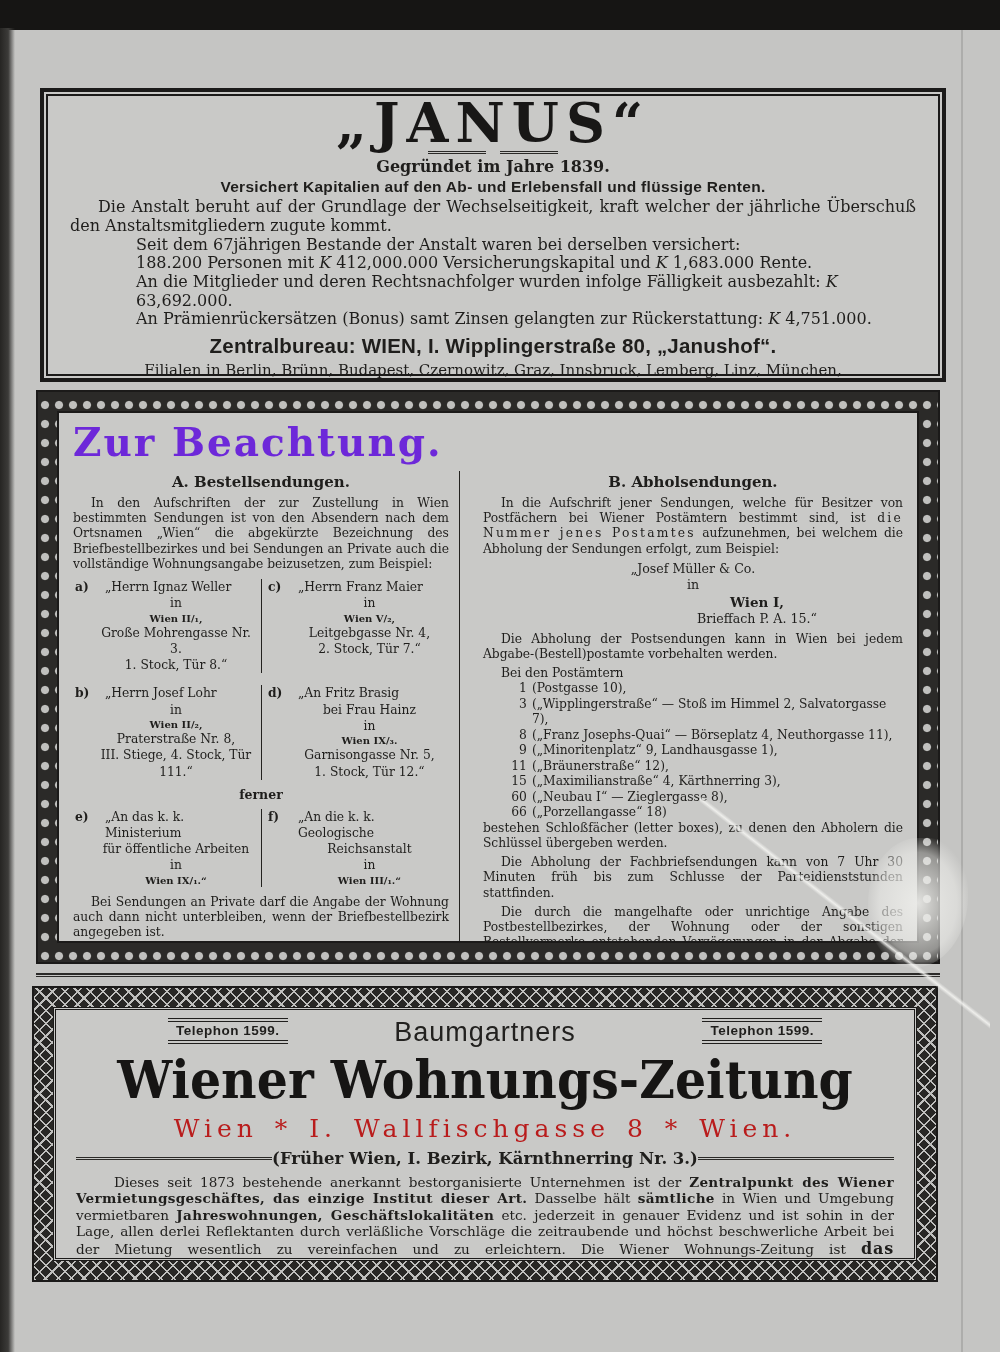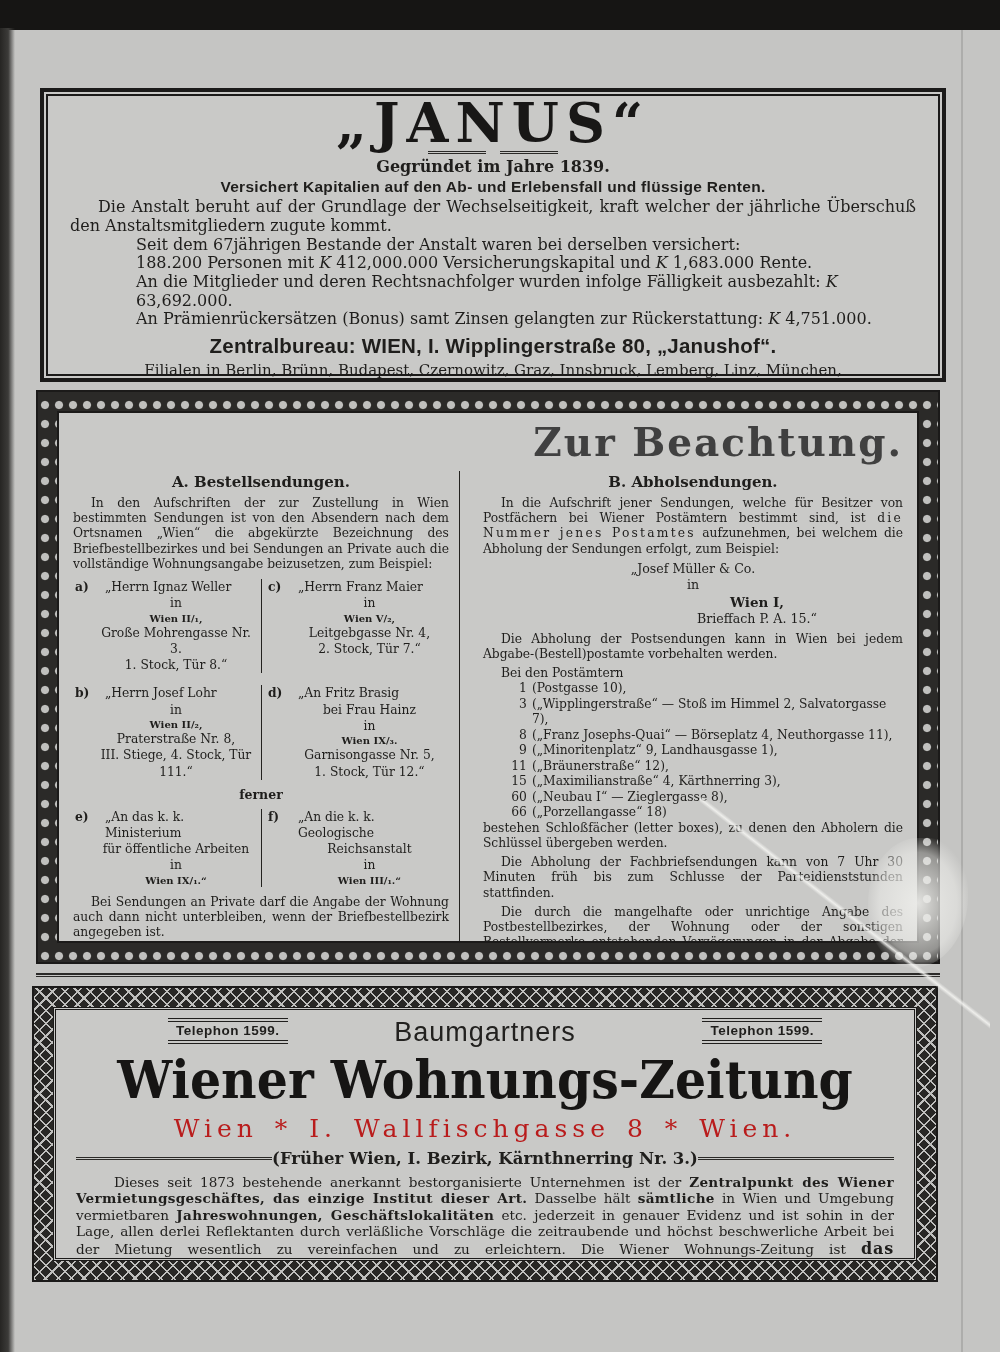--- a/index.html
+++ b/index.html
@@ -41,21 +41,21 @@
   .lattice{position:absolute;border:2px solid #1b1a19;padding:19px;background-color:#282725;
     background-image:repeating-linear-gradient(45deg,#bfbfbd 0 1.6px,rgba(191,191,189,0) 1.6px 9px),
                      repeating-linear-gradient(-45deg,#bfbfbd 0 1.6px,rgba(191,191,189,0) 1.6px 9px);}
   .b-inner{width:100%;height:100%;box-sizing:border-box;background:#c9c9c7;border:2px solid #1b1a19;
     padding:4px 14px;overflow:hidden;position:relative;}
   .w-inner{width:100%;height:100%;box-sizing:border-box;background:#c9c9c7;border:3px double #1b1a19;
     padding:4px 20px;overflow:hidden;position:relative;}
 
   
   .beachtung{left:36px;top:390px;width:904px;height:574px;box-sizing:border-box;}
-  .b-title{text-align:right;font-size:39px;font-weight:bold;letter-spacing:2px;margin:2px 0 6px;color:#404040;}
+  .b-title{text-align:left;font-size:39px;font-weight:bold;letter-spacing:2px;margin:2px 0 6px;color:#6d28d9;}
   .b-cols{display:flex;align-items:stretch;}
   .b-colA{width:46.5%;padding-right:10px;box-sizing:border-box;}
   .b-colB{width:53.5%;border-left:1.5px solid #23221f;padding-left:23px;box-sizing:border-box;}
   .b-head{text-align:center;font-weight:bold;font-size:15px;margin:2px 0 5px;}
   .b-p{font-size:12.3px;line-height:1.24;text-align:justify;margin:0 0 4px;}
   .ind{text-indent:18px;}
   .sperr{letter-spacing:2.2px;}
   .ex-grid{display:grid;grid-template-columns:1fr 1fr;column-gap:10px;row-gap:12px;margin:7px 0 5px;}
   .ex{position:relative;padding-left:24px;font-size:12.3px;line-height:1.32;text-align:center;}
   .ex.divide{border-right:1px solid #23221f;margin-right:-6px;padding-right:6px;}

